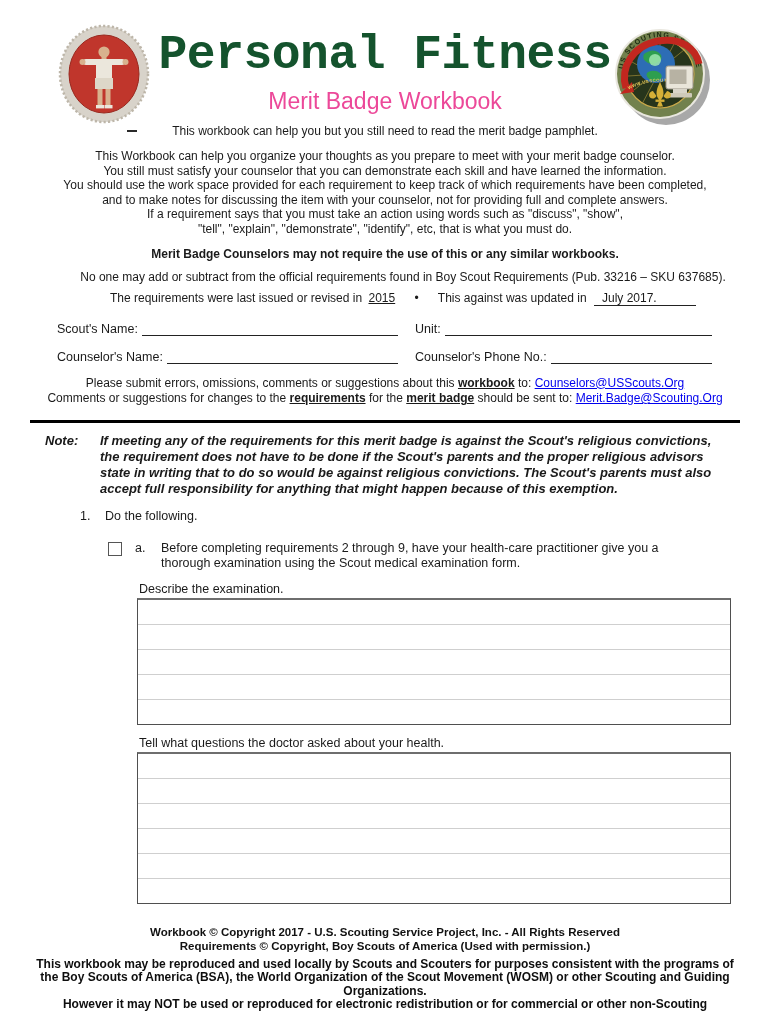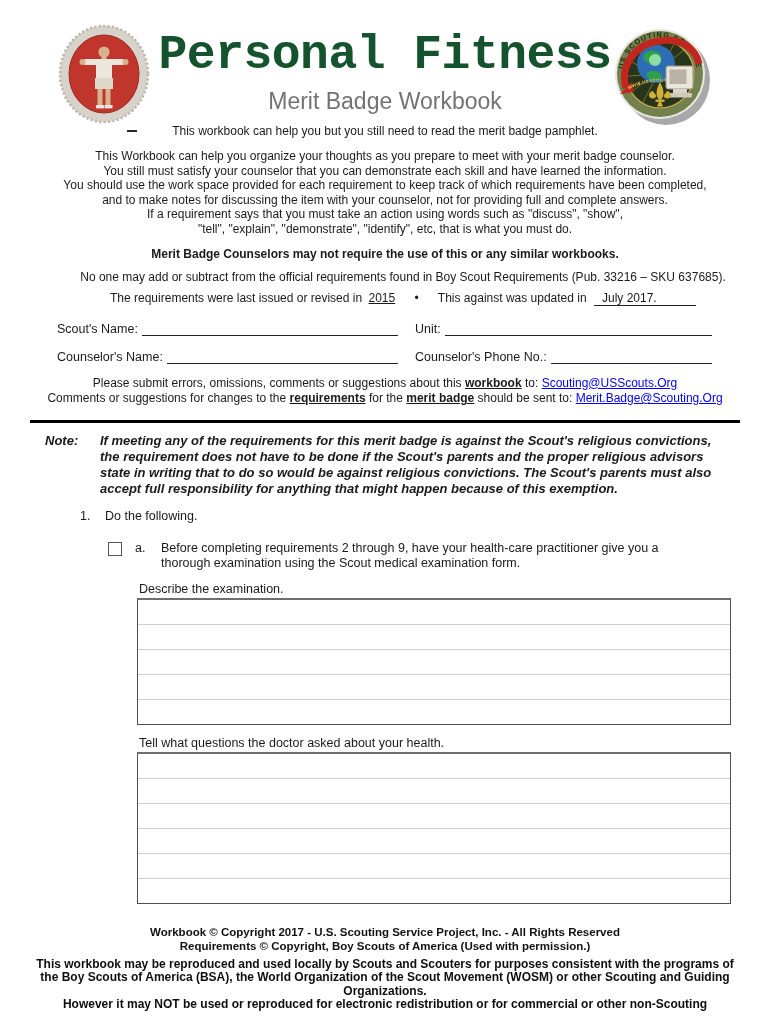--- a/index.html
+++ b/index.html
@@ -15,21 +15,21 @@
   
   .badge{position:absolute;}
   .badge-left{left:58px;top:24px;}
   .badge-right{left:612px;top:24px;}
   h1.title{
     margin:28px 0 0 0;text-align:center;
     font-size:48px;font-weight:700;letter-spacing:-0.5px;color:#14532d;font-family:Liberation Mono, monospace;
   }
   h2.subtitle{
     margin:6px 0 0 0;text-align:center;
-    font-size:23px;font-weight:400;color:#737373;
+    font-size:23px;font-weight:400;color:#ec4899;
   }
   .tagline{margin:9px 0 0 0;text-align:center;font-size:12px;}
   .artifact{position:absolute;left:127px;top:130px;width:10px;height:2px;background:#2a2a2a;}
 
   .intro{margin:11px 0 0 0;text-align:center;font-size:12px;line-height:14.6px;}
   .bold-center{margin:10px 0 0 0;text-align:center;font-size:12px;font-weight:700;}
   .center{margin:9px 0 0 0;text-align:center;font-size:12px;padding-left:36px;}
   .revised{margin-top:7px;}
   .revised .u{text-decoration:underline;margin-left:3px;}
   .revised .sep{margin:0 16px;}
@@ -194,21 +194,21 @@
     </div>
     <div class="fcol right">
       <span class="flabel">Counselor's Phone No.:</span>
       <span class="fline"></span>
     </div>
   </div>
 
 
   <div class="feedback">
     <div>
-      <span>Please submit errors, omissions, comments or suggestions about this </span><span class="bu">workbook</span><span> to: </span><a class="lnk">Scouting@USScouts.Org</a>
+      <span>Please submit errors, omissions, comments or suggestions about this </span><span class="bu">workbook</span><span> to: </span><a class="lnk">Counselors@USScouts.Org</a>
     </div>
     <div>
       <span>Comments or suggestions for changes to the </span><span class="bu">requirements</span><span> for the </span><span class="bu">merit badge</span><span> should be sent to: </span><a class="lnk">Merit.Badge@Scouting.Org</a>
     </div>
   </div>
 
   <hr class="rule">
 
   <div class="note">
     <span class="nlabel">Note:</span>

